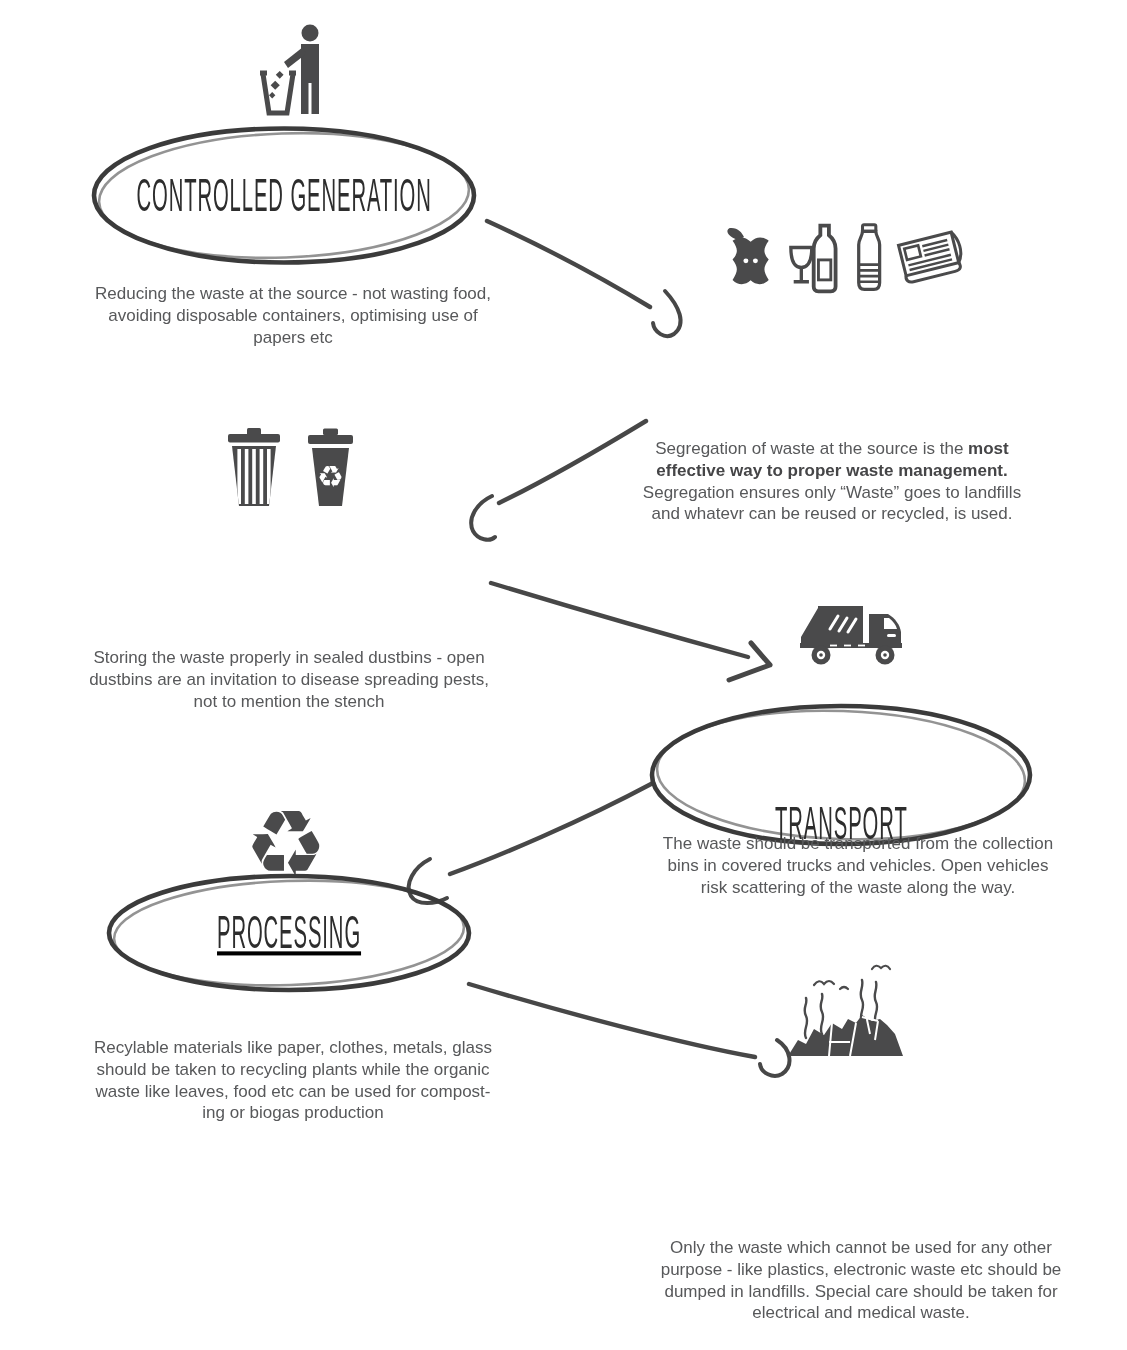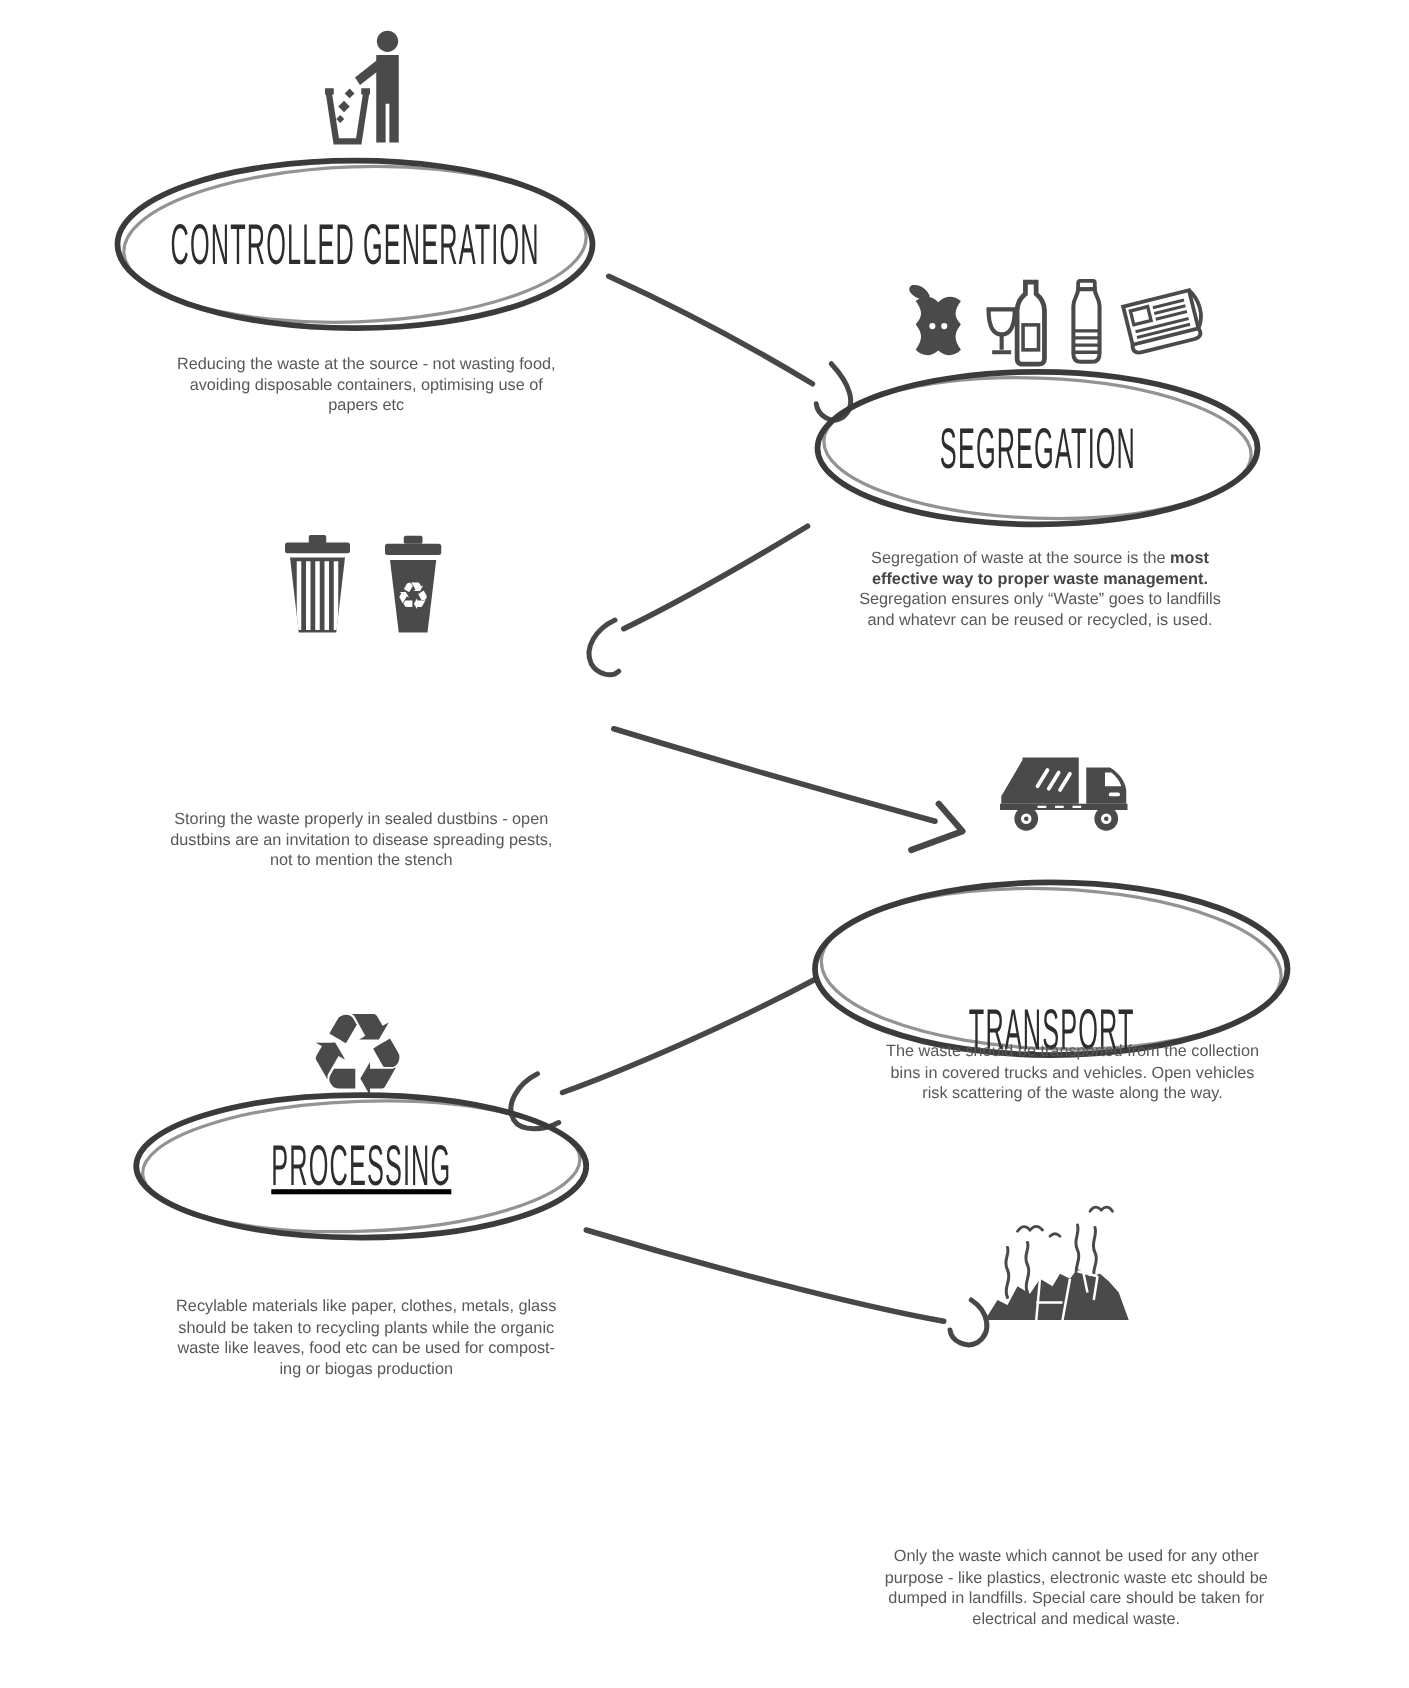--- a/index.html
+++ b/index.html
@@ -44,21 +44,21 @@
   .n3 { left: 100px; top:  504px; width: 362px; height: 130px; }
   .n4 { left: 648px; top:  700px; width: 386px; height: 150px; align-items: flex-end; }
   .n5 { left: 105px; top:  870px; width: 368px; height: 126px; text-decoration: underline; }
   .n6 { left: 644px; top: 1074px; width: 396px; height: 145px; }
   
   .desc {
     position: absolute;
     width: 480px;
     text-align: center;
     white-space: pre-line;
-    font-size: 13px;
+    font-size: 17px;
     line-height: 1.28;
     color: #57585a;
   }
   .desc .em { font-weight: 700; color: #454547; }
   .d1 { left:  53px; top:  283px; }
   .d2 { left: 592px; top:  438px; }
   .d3 { left:  49px; top:  647px; }
   .d4 { left: 618px; top:  833px; }
   .d5 { left:  53px; top: 1037px; }
   .d6 { left: 621px; top: 1237px; }
@@ -143,27 +143,20 @@
     </svg>
     <svg width="80" height="58" viewBox="0 0 80 58">
       <g transform="rotate(-14 40 29)">
         <path class="outline" stroke-width="3.2" d="M7,7 H64 V40 H7 Z"></path>
         <path class="outline" stroke-width="3.2" d="M64,7 C70,16 72,30 64,40"></path>
         <path class="outline" stroke-width="3.2" d="M7,40 C5,45 8,48 13,48 H58 C64,48 66,45 64,40"></path>
         <rect class="outline" stroke-width="2.8" x="12" y="12" width="15" height="12"></rect>
         <path class="outline" stroke-width="2.6" d="M31,14 H58 M31,19 H58 M31,24 H58 M12,30 H58 M12,35 H58"></path>
       </g>
     </svg>
-  </div>
-  <div class="node n2">
-    <svg class="blob" viewBox="0 0 360 133" preserveAspectRatio="none">
-      <ellipse class="e1" cx="180" cy="66.5" rx="176" ry="61"></ellipse>
-      <ellipse class="e2" cx="180" cy="66.5" rx="171" ry="56" transform="rotate(2 180 66.5)"></ellipse>
-    </svg>
-    <span class="node-title">SEGREGATION</span>
   </div>
   <div class="desc d2"><span>Segregation of waste at the source is the </span><span class="em">most
 effective way to proper waste management.</span><span>
 Segregation ensures only “Waste” goes to landfills
 and whatevr can be reused or recycled, is used.</span></div>
 
   <div class="iconbox i3">
     <svg width="60" height="84" viewBox="0 0 60 84">
       <defs>
         <clipPath id="tcClip">

